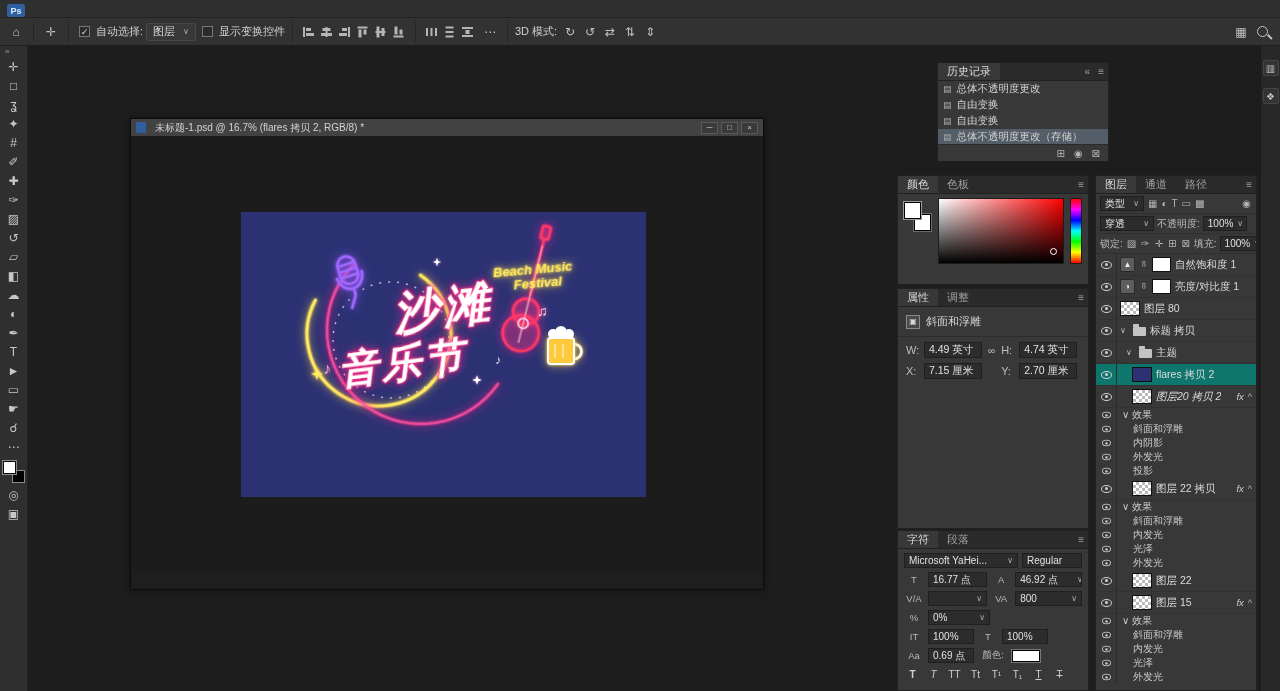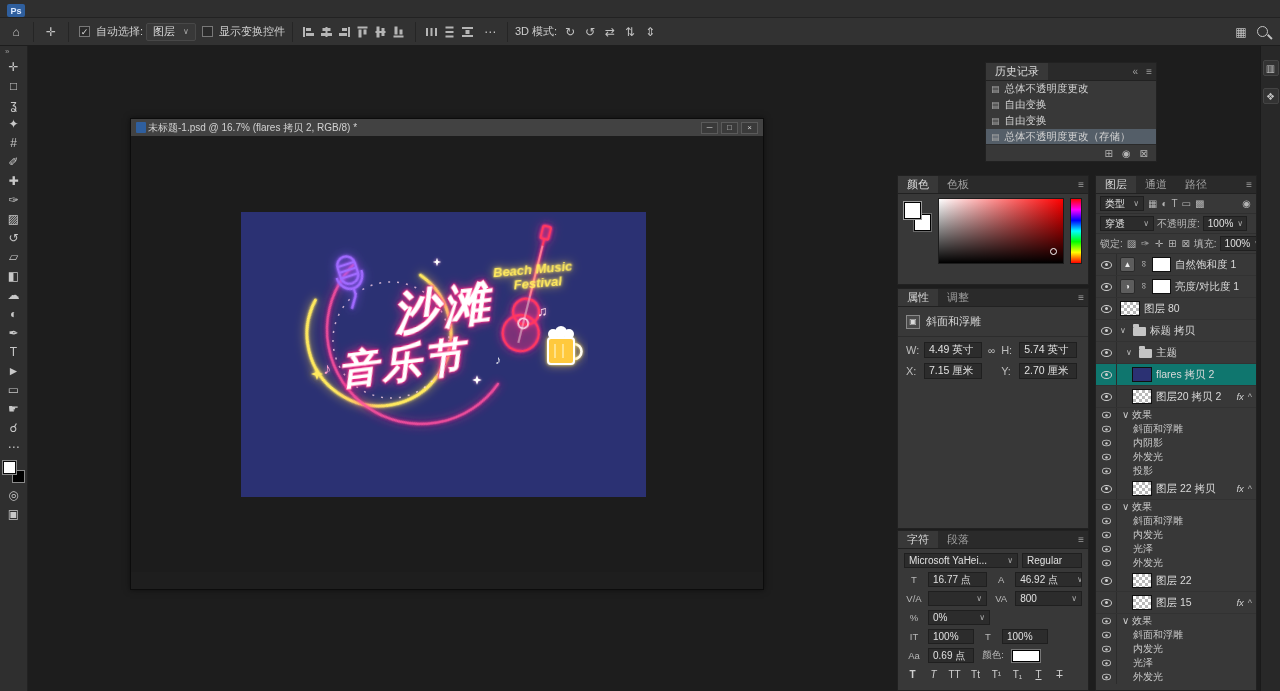--- a/index.html
+++ b/index.html
@@ -30,21 +30,21 @@
 .toolbar{position:absolute;left:0;top:46px;width:28px;bottom:0;background:#2f2f2f;border-right:1px solid #222;display:flex;flex-direction:column;align-items:center;z-index:7}
 .tool-collapse{align-self:flex-start;padding:1px 0 1px 5px;font-size:8px;color:#9a9a9a}
 .tool{width:26px;height:19px;display:flex;align-items:center;justify-content:center;color:#c8c8c8;font-size:12px}
 .color-widget{position:relative;width:22px;height:22px;margin:5px 0 2px}
 .fg-swatch{position:absolute;left:0;top:0;width:13px;height:13px;background:#fff;border:1px solid #0a0a0a;box-shadow:0 0 0 1px #8a8a8a;z-index:2}
 .bg-swatch{position:absolute;right:0;bottom:0;width:13px;height:13px;background:#000;border:1px solid #8a8a8a}
 
 
 .canvas-area{position:absolute;left:28px;top:46px;width:865px;bottom:0;background:#1d1d1d}
 .docwin{position:absolute;left:102px;top:72px;width:634px;height:472px;background:#1e1e1e;border:1px solid #0c0c0c;box-shadow:0 0 6px rgba(0,0,0,.5)}
-.doc-titlebar{height:17px;background:#424242;display:flex;align-items:center;gap:2px;padding:0 5px;font-size:10px;color:#d2d2d2}
+.doc-titlebar{height:17px;background:#424242;display:flex;align-items:center;gap:9px;padding:0 5px;font-size:10px;color:#d2d2d2}
 .doc-file-icon{width:10px;height:11px;background:#2f5f9e;border-radius:1px;flex:none}
 .doc-title{white-space:nowrap;overflow:hidden}
 .doc-controls{margin-left:auto;display:flex}
 .doc-ctl{width:17px;height:12px;display:flex;align-items:center;justify-content:center;font-size:8px;color:#ccc;border:1px solid #5a5a5a;margin-left:3px;background:#3a3a3a}
 .doc-canvas{position:absolute;left:0;top:17px;right:0;bottom:17px;background:#1c1c1c;overflow:hidden}
 .artwork{position:absolute;left:110px;top:76px;width:405px;height:285px}
 .doc-status{position:absolute;left:0;bottom:0;right:0;height:17px;background:#3a3a3a;border-top:1px solid #2a2a2a;display:flex;align-items:center;gap:10px;padding:0 5px;font-size:10px;color:#c9c9c9}
 .zoom-box{background:#2d2d2d;border:1px solid #242424;height:13px;display:flex;align-items:center;padding:0 5px}
 
 
@@ -339,21 +339,21 @@
           </g>
           <g transform="rotate(-5 290 62)">
             <text x="292" y="62" text-anchor="middle" font-size="13" font-weight="bold" font-style="italic" fill="#ffe95e" filter="url(#fY)">Beach Music</text>
             <text x="296" y="76" text-anchor="middle" font-size="13" font-weight="bold" font-style="italic" fill="#ffe95e" filter="url(#fY)">Festival</text>
           </g>
         </svg>
       </div>
     </div>
   </div>
 
-  <div class="panel" style="left:985px;top:62px;width:172px;height:100px">
+  <div class="panel" style="left:937px;top:62px;width:172px;height:100px">
     <div class="tabbar">
         <div class="tab active">历史记录</div>
         <span class="tab-spacer"></span>
         <span class="panel-glyph">«</span>
         <span class="panel-glyph">≡</span>
       </div>
     <div id="history-list">
         <div class="hist-item">
           <span class="hist-ic">▤</span>
           <span>总体不透明度更改</span>
@@ -404,21 +404,21 @@
       </div>
     <div class="pp-header">
       <span class="pp-hicon">▣</span>
       <span>斜面和浮雕</span>
     </div>
     <div class="pp-row">
       <span class="pp-lab">W:</span>
       <span class="pp-input">4.49 英寸</span>
       <span class="pp-link">∞</span>
       <span class="pp-lab">H:</span>
-      <span class="pp-input">5.74 英寸</span>
+      <span class="pp-input">4.74 英寸</span>
     </div>
     <div class="pp-row">
       <span class="pp-lab">X:</span>
       <span class="pp-input">7.15 厘米</span>
       <span class="pp-link" style="visibility:hidden">∞</span>
       <span class="pp-lab">Y:</span>
       <span class="pp-input">2.70 厘米</span>
     </div>
   </div>
 
@@ -616,21 +616,21 @@
           </span>
           <span class="row-body" style="padding-left: 15px;">
             <span class="thumb dark"></span>
             <span class="layer-name">flares 拷贝 2</span>
           </span>
         </div>
         <div class="layer-row">
           <span class="eye-cell">
             <span class="eye"></span>
           </span>
-          <span class="row-body" style="padding-left: 15px;">
+          <span class="row-body" style="padding-left: 15px; font-style: italic;">
             <span class="thumb checker"></span>
             <span class="layer-name">图层20 拷贝 2</span>
           </span>
           <span class="fx-badge">
             <span>fx</span>
             <span class="fx-chev">^</span>
           </span>
         </div>
         <div class="effect-row hdr">
           <span class="eye-cell">

